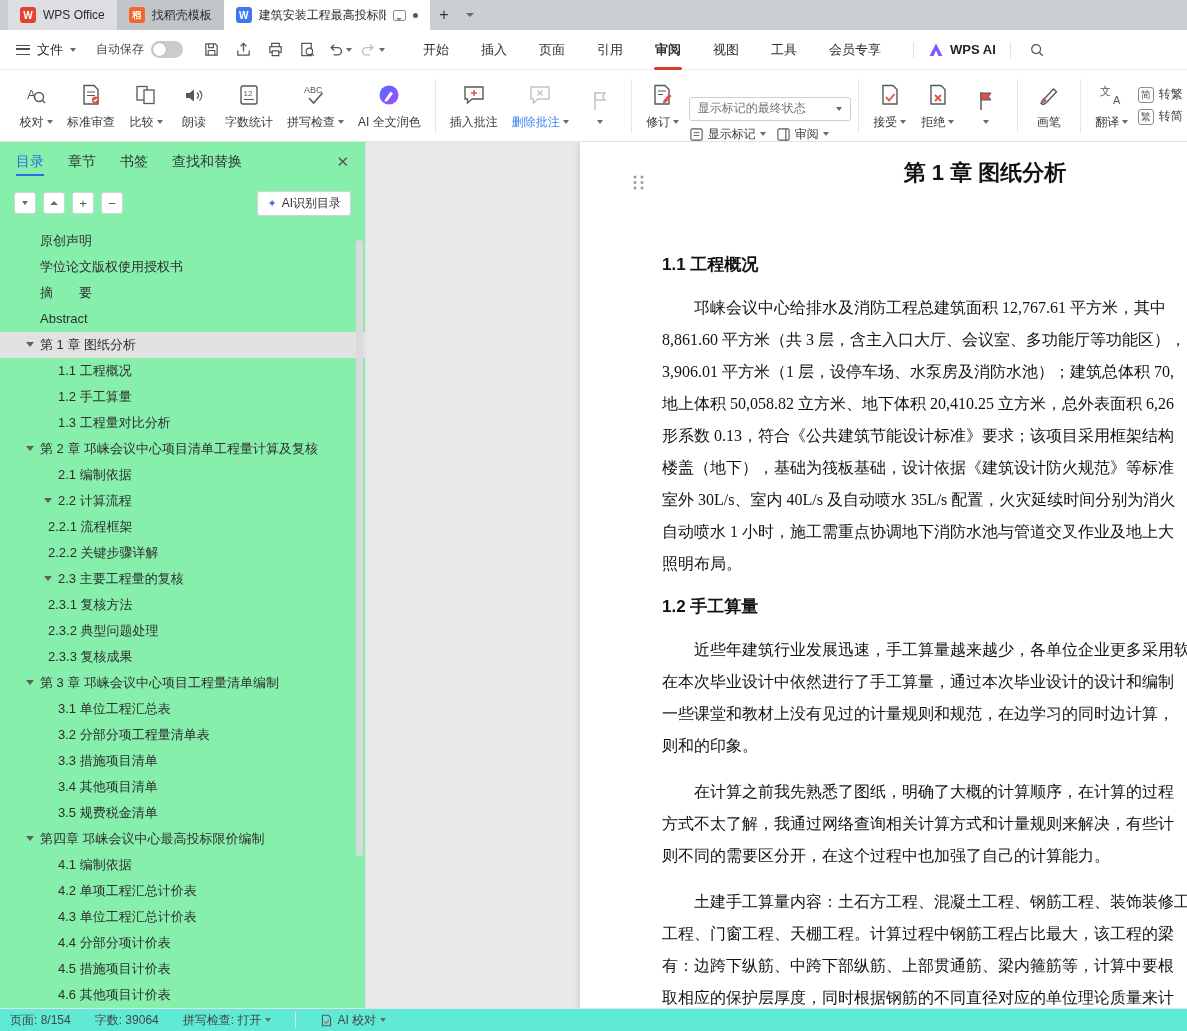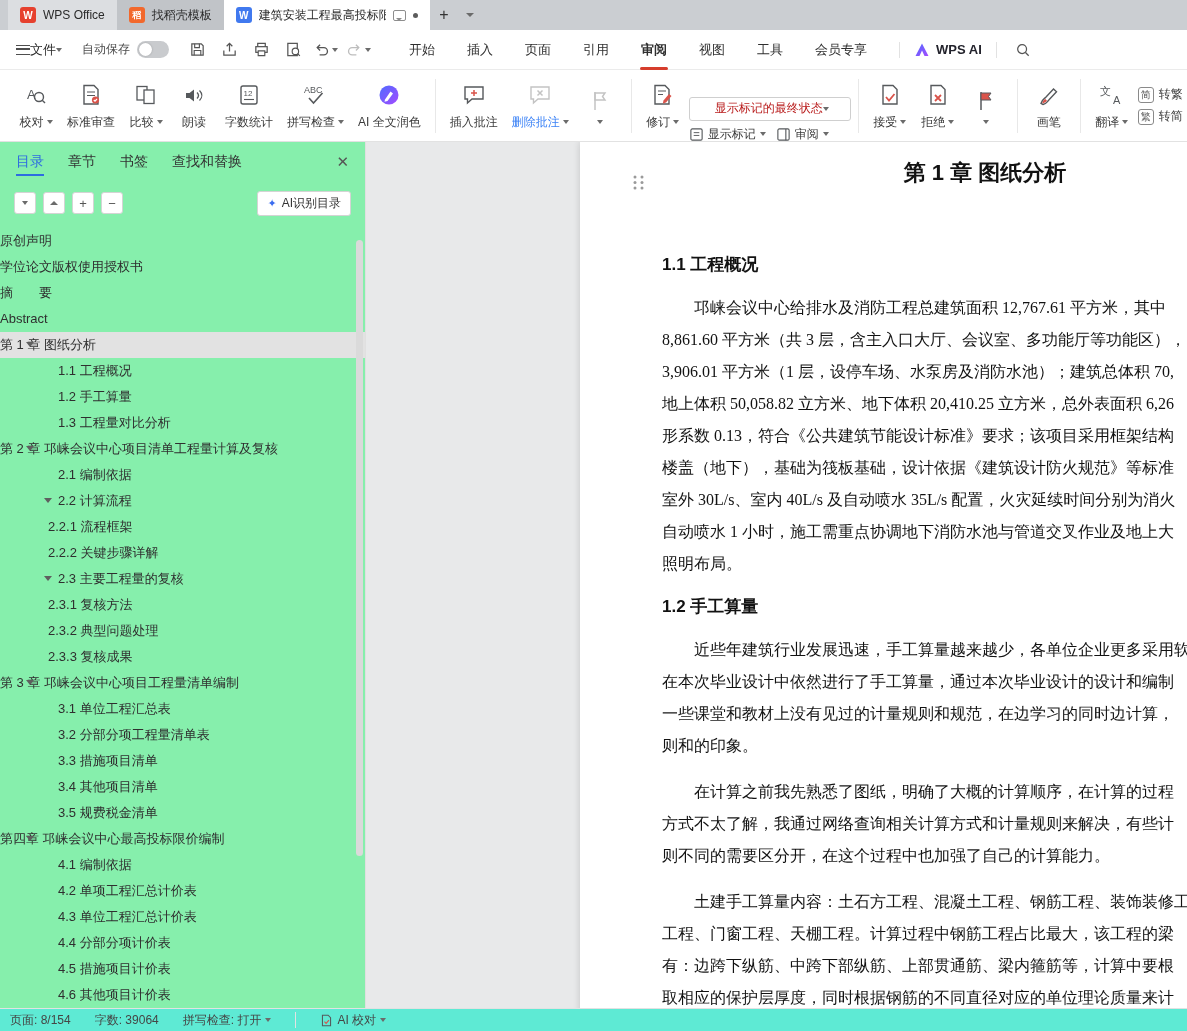--- a/index.html
+++ b/index.html
@@ -20,21 +20,21 @@
 .chat-ic{width:13px;height:11px;border:1.2px solid #8d8d8d;border-radius:2px;position:relative;flex:none;}
 .chat-ic::after{content:"";position:absolute;left:2px;bottom:-4px;border:3px solid transparent;border-top-color:#8d8d8d;}
 .dot{width:5px;height:5px;border-radius:50%;background:#5c5c5c;flex:none;}
 .tab-plus{width:28px;display:flex;align-items:center;justify-content:center;font-size:16px;color:#333;}
 .caret{display:inline-block;width:0;height:0;border-left:4px solid transparent;border-right:4px solid transparent;border-top:4.5px solid #6b6b6b;vertical-align:middle;}
 .caret.sm{border-left-width:3.5px;border-right-width:3.5px;border-top-width:4px;}
 .tab-caret{width:24px;display:flex;align-items:center;justify-content:center;}
 
 
 .menubar{height:40px;display:flex;align-items:center;padding:0 12px;font-size:13px;background:#fff;border-bottom:1px solid #ebebeb;flex:none;}
-.mb-file{display:flex;align-items:center;padding:0 4px;}
+.mb-file{display:flex;align-items:center;gap:7px;padding:0 4px;}
 .hamb{width:14px;height:10px;border-top:1.6px solid #4e4e4e;border-bottom:1.6px solid #4e4e4e;position:relative;}
 .hamb::after{content:"";position:absolute;left:0;top:2.6px;width:14px;height:1.6px;background:#4e4e4e;}
 .autosave{display:flex;align-items:center;gap:7px;margin-left:16px;font-size:12px;color:#4c4c4c;}
 .toggle{width:32px;height:17px;border-radius:9px;background:#c9cbce;position:relative;}
 .knob{position:absolute;left:2px;top:2px;width:13px;height:13px;border-radius:50%;background:#fff;box-shadow:0 0 2px rgba(0,0,0,.25);}
 .mb-icons{display:flex;align-items:center;gap:8px;margin-left:16px;}
 .mbtn{height:24px;min-width:24px;display:flex;align-items:center;justify-content:center;border-radius:3px;gap:2px;}
 .menu-tabs{display:flex;align-items:center;margin-left:22px;height:40px;}
 .mtab{padding:0 16px;height:40px;display:flex;align-items:center;position:relative;color:#2f2f2f;}
 .mtab.active{font-weight:700;}
@@ -45,21 +45,21 @@
 
 
 .ribbon{height:72px;display:flex;align-items:center;padding:0 12px;border-bottom:1px solid #e2e2e2;background:#fff;flex:none;overflow:hidden;white-space:nowrap;}
 .rbtn{display:flex;flex-direction:column;align-items:center;justify-content:center;gap:5px;padding:4px 7px;min-width:48px;height:64px;border-radius:4px;flex:none;}
 .rbtn .ric{height:28px;display:flex;align-items:center;justify-content:center;}
 .rlbl{font-size:12px;color:#3a3a3a;display:flex;align-items:center;gap:3px;}
 .rbtn.disabled .rlbl{color:#3b82f6;}
 .rbtn.disabled svg *{stroke:#c3c3c3 !important;fill-opacity:.4;}
 .rdiv{width:1px;height:54px;background:#e8e8e8;margin:0 7px;flex:none;}
 .rev-col{display:flex;flex-direction:column;gap:5px;margin-left:2px;flex:none;}
-.markup-select{display:flex;align-items:center;justify-content:space-between;width:162px;height:24px;border:1px solid #cfcfcf;border-radius:3px;padding:0 25px;font-size:12px;color:#b91c1c;background:#fff;margin-top:28px;}
+.markup-select{display:flex;align-items:center;justify-content:space-between;width:162px;height:24px;border:1px solid #cfcfcf;border-radius:3px;padding:0 8px;font-size:12px;color:#737373;background:#fff;margin-top:28px;}
 .small-row{display:flex;align-items:center;gap:10px;}
 .sbtn{display:flex;align-items:center;gap:4px;font-size:12px;color:#3a3a3a;}
 .zh-col{display:flex;flex-direction:column;gap:5px;margin:0 2px;flex:none;}
 .zh-btn{display:flex;align-items:center;gap:5px;font-size:12px;color:#3a3a3a;}
 .zh-ic{width:16px;height:16px;border:1px solid #8a8a8a;border-radius:3px;font-size:10px;display:flex;align-items:center;justify-content:center;color:#555;}
 
 
 .main{flex:1;display:flex;overflow:hidden;}
 .sidebar{width:366px;flex:none;background:#86efac;border-right:1px solid #e0e0e0;display:flex;flex-direction:column;position:relative;justify-content:flex-end;}
 .stabs{display:flex;align-items:center;height:40px;padding:0 16px;gap:24px;font-size:14px;flex:none;}
@@ -67,21 +67,21 @@
 .stab.active{color:#2e6ce0;}
 .stab.active::after{content:"";position:absolute;left:0;right:0;bottom:6px;height:2px;background:#2e6ce0;}
 .sclose{margin-left:auto;font-size:15px;color:#555;}
 .sctl{display:flex;align-items:center;height:42px;padding:0 14px;gap:7px;flex:none;}
 .sq{width:22px;height:22px;border:1px solid #d4d4d4;border-radius:3px;display:flex;align-items:center;justify-content:center;background:#fff;}
 .chev-up{display:inline-block;width:0;height:0;border-left:4px solid transparent;border-right:4px solid transparent;border-bottom:4.5px solid #6b6b6b;}
 .sqtxt{font-size:13px;color:#555;line-height:1;}
 .ai-btn{margin-left:auto;height:25px;border:1px solid #d4d4d4;border-radius:3px;display:flex;align-items:center;padding:0 9px;font-size:12px;gap:5px;color:#333;background:#fff;}
 .ai-spark{color:#3a6cf0;font-size:11px;}
 .toc{flex:1;overflow:hidden;padding-top:4px;position:relative;}
-.trow{position:relative;height:26px;line-height:26px;font-size:13px;color:#2f2f2f;white-space:nowrap;overflow:hidden;}
+.trow{position:relative;height:26px;line-height:26px;padding-left:40px;font-size:13px;color:#2f2f2f;white-space:nowrap;overflow:hidden;}
 .trow.l1{padding-left:58px;}
 .trow.l2{padding-left:48px;}
 .trow.sel{background:#e2e2e2;}
 .tri{position:absolute;top:10px;left:26px;width:0;height:0;border-left:4px solid transparent;border-right:4px solid transparent;border-top:5px solid #5f5f5f;}
 .tri.t1{left:44px;}
 .sscroll{position:absolute;right:2px;top:98px;width:7px;height:616px;background:#dadada;border-radius:4px;}
 
 
 .docarea{flex:1;background:#e8e9ea;position:relative;overflow:hidden;}
 .page{position:absolute;left:214px;top:0;width:812px;height:1200px;background:#fff;box-shadow:0 0 7px rgba(0,0,0,.16);}

